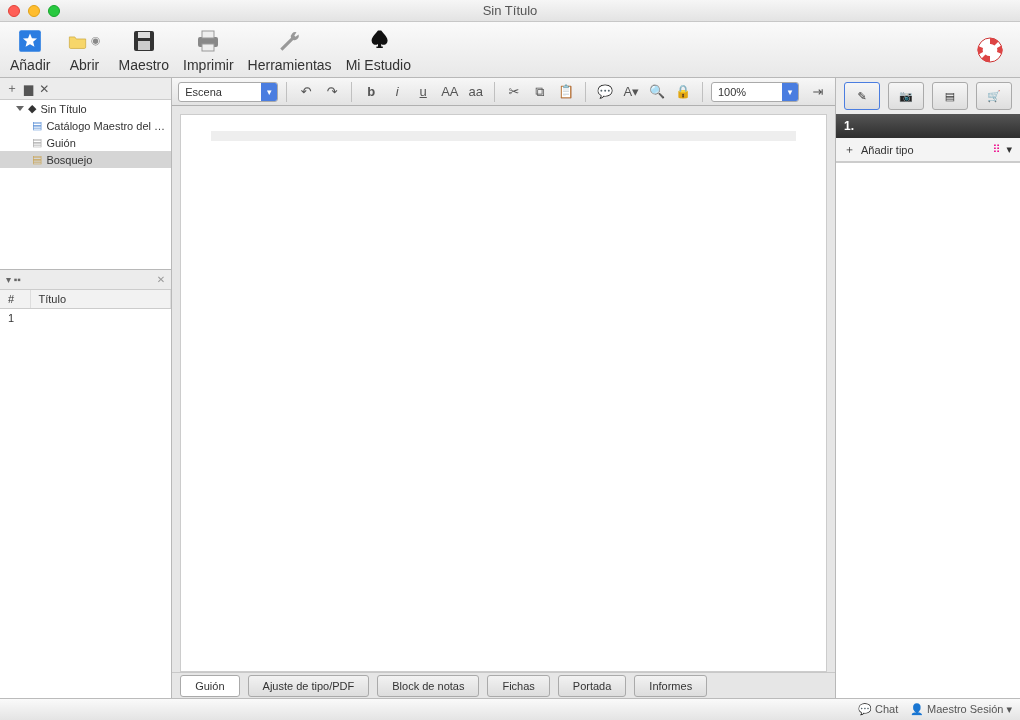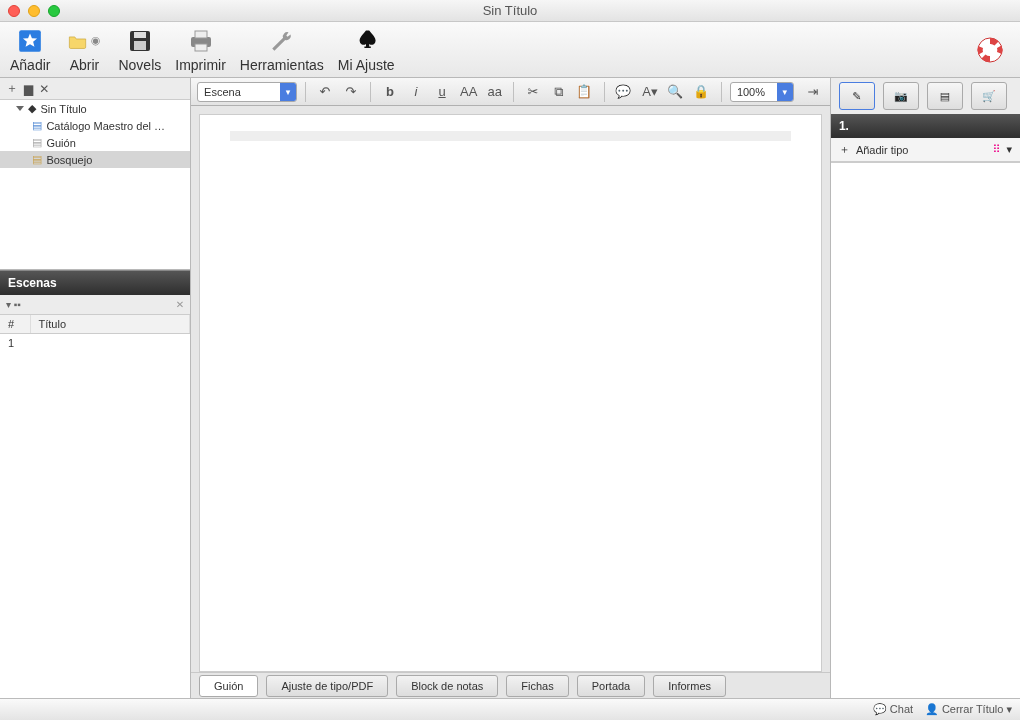--- a/index.html
+++ b/index.html
@@ -109,21 +109,21 @@
       <div class="lbl">Abrir</div>
     </div>
     <div class="tool-btn">
       <div class="ico">
           <svg width="24" height="24" viewBox="0 0 24 24">
             <rect x="2" y="2" width="20" height="20" rx="2" fill="#333"></rect>
             <rect x="6" y="3" width="12" height="6" fill="#ddd"></rect>
             <rect x="6" y="12" width="12" height="9" fill="#ccc"></rect>
           </svg>
         </div>
-      <div class="lbl">Novels</div>
+      <div class="lbl">Maestro</div>
     </div>
     <div class="tool-btn">
       <div class="ico">
           <svg width="28" height="24" viewBox="0 0 28 24">
             <rect x="4" y="8" width="20" height="10" fill="#888" rx="2"></rect>
             <rect x="8" y="2" width="12" height="7" fill="#eee" stroke="#999"></rect>
             <rect x="8" y="15" width="12" height="7" fill="#eee" stroke="#999"></rect>
           </svg>
         </div>
       <div class="lbl">Imprimir</div>
@@ -135,21 +135,21 @@
           </svg>
         </div>
       <div class="lbl">Herramientas</div>
     </div>
     <div class="tool-btn">
       <div class="ico">
           <svg width="24" height="26" viewBox="0 0 24 26">
             <path d="M12 2C7 8 4 11 4 15a5 5 0 0 0 8 4v3h-2v2h8v-2h-2v-3a5 5 0 0 0 8-4c0-4-3-7-8-13z" fill="#111" transform="scale(0.8) translate(3,1)"></path>
           </svg>
         </div>
-      <div class="lbl">Mi Ajuste</div>
+      <div class="lbl">Mi Estudio</div>
     </div>
   </div>
   <div class="spacer"></div>
   <div class="tool-btn">
     <div class="ico">
         <svg width="30" height="30" viewBox="0 0 30 30">
           <circle cx="15" cy="15" r="12" fill="#fff" stroke="#c33" stroke-width="1"></circle>
           <path d="M15 3a12 12 0 0 1 8.5 3.5l-4 4A6 6 0 0 0 15 9zM26.5 10.5A12 12 0 0 1 27 19l-5-2a6 6 0 0 0 0-4zM15 27a12 12 0 0 1-8.5-3.5l4-4A6 6 0 0 0 15 21zM3.5 19.5A12 12 0 0 1 3 11l5 2a6 6 0 0 0 0 4z" fill="#d44"></path>
         </svg>
       </div>
@@ -177,21 +177,20 @@
       <div class="tree-item tree-indent2">
         <span style="color:#aaa;">▤</span>
         <span>Guión</span>
       </div>
       <div class="tree-item tree-indent2 selected">
         <span style="color:#c9a558;">▤</span>
         <span>Bosquejo</span>
       </div>
     </div>
 
-    <div class="panel-head">Escenas</div>
     <div class="scenes-tools">
       <div>
         <span>▾ ▪▪</span>
       </div>
       <span style="color:#999;">✕</span>
     </div>
     <div class="scenes-body">
       <table class="scenes-table" style="width:100%; border-collapse:collapse;">
         <tbody>
             <tr>
@@ -244,21 +243,21 @@
       <div class="ft-btn">
           <span>A▾</span>
         </div>
       <div class="ft-btn">
           <span>🔍</span>
         </div>
       <div class="ft-btn">
           <span>🔒</span>
         </div>
       <div class="ft-sep"></div>
-      <div class="dropdown" style="width:64px;">
+      <div class="dropdown" style="width:88px;">
         <span class="dd-label">100%</span>
         <span style="flex:1"></span>
         <span class="dd-arrow">▾</span>
       </div>
       <div class="ft-flex"></div>
       <div class="ft-btn">
           <span>⇥</span>
         </div>
     </div>
     <div class="canvas"></div>
@@ -295,14 +294,14 @@
       <span style="color:#e08;">⠿</span>
       <span>▾</span>
     </div>
     <div class="rp-body"></div>
   </div>
 </div>
 
 <div class="statusbar">
   <div class="sb-flex"></div>
   <span class="sb-item"><span>💬</span> <span>Chat</span></span>
-  <span class="sb-item"><span>👤</span> <span>Cerrar Título</span> ▾</span>
+  <span class="sb-item"><span>👤</span> <span>Maestro Sesión</span> ▾</span>
 </div>
 
 </body></html>

